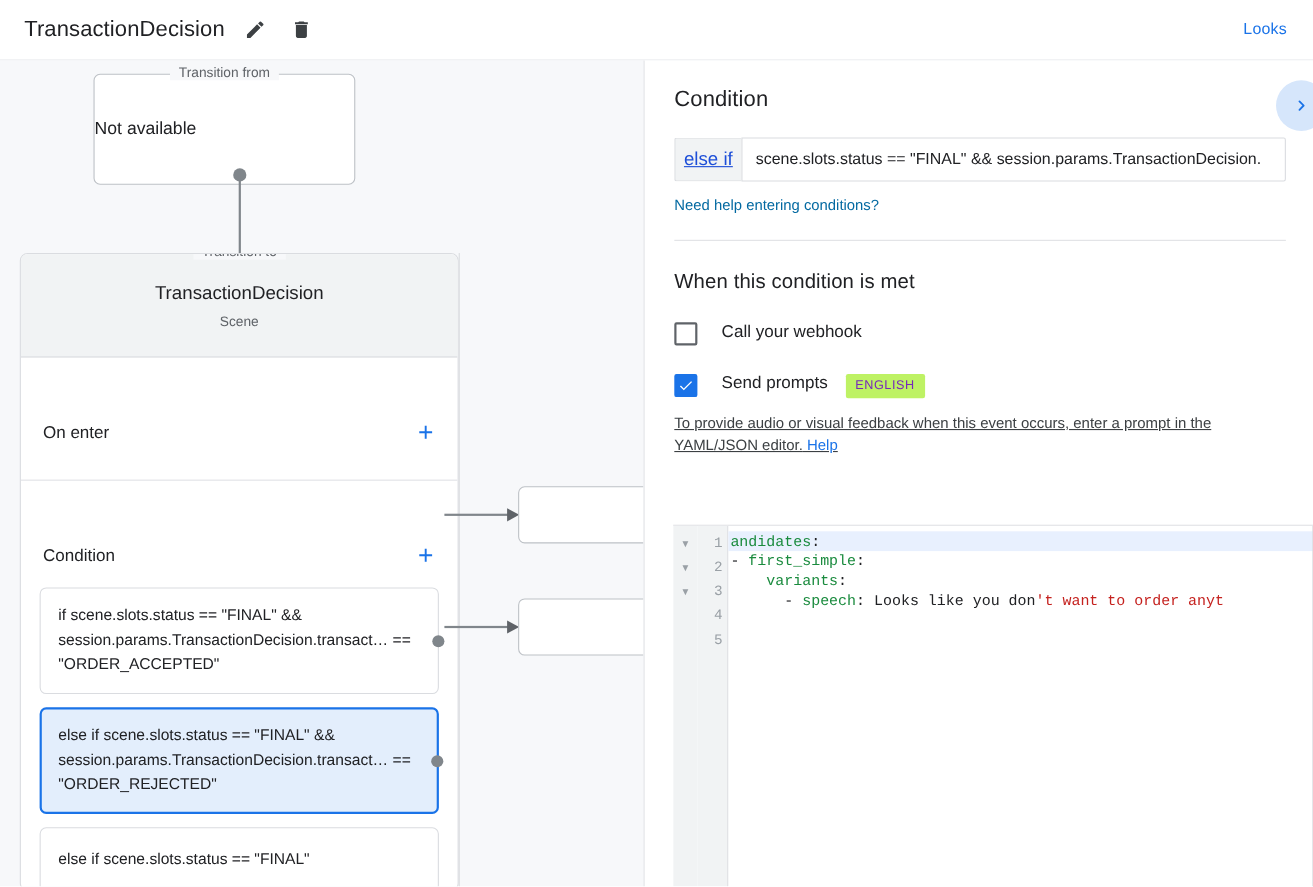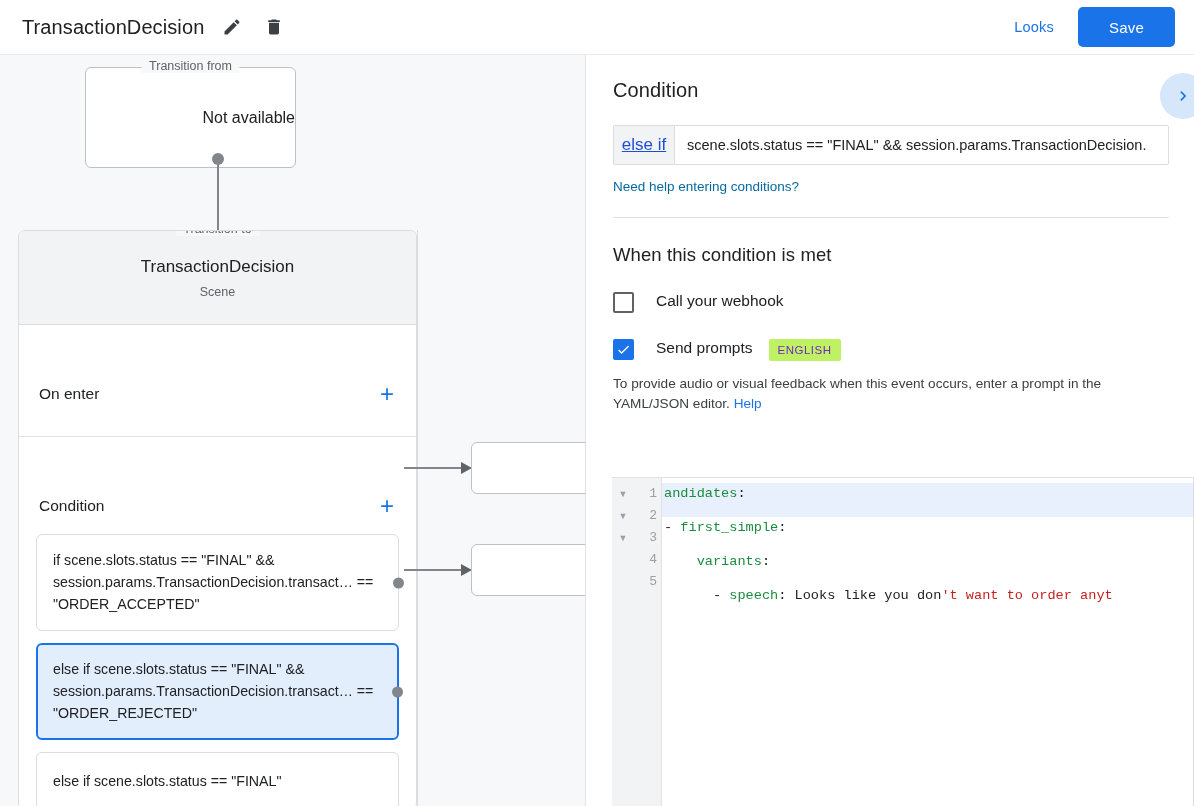--- a/index.html
+++ b/index.html
@@ -48,22 +48,22 @@
   .fieldset {
     position: absolute; border: 1px solid #bdc1c6; border-radius: 6px;
     background: #fff;
   }
   .fieldset .legend {
     position: absolute; top: -9px; left: 50%; transform: translateX(-50%);
     background: #f7f8fa; padding: 0 8px;
     font-size: 12.5px; color: #5f6368; white-space: nowrap;
   }
   #transition-from {
-    left: 85px; top: 12px; width: 211px; height: 101px;
-    display: flex; align-items: center; justify-content: flex-end;
+    left: 85px; top: 12px; width: 238px; height: 101px;
+    display: flex; align-items: center; justify-content: flex-start;
   }
   #transition-from .body { font-size: 16px; color: #202124; }
 
   .arrow-wrap { position: absolute; left: 211px; top: 98px; width: 14px; height: 128px; }
   .arrow-dot {
     position: absolute; left: 1px; top: 0; width: 12px; height: 12px;
     border-radius: 50%; background: #80868b;
   }
   .arrow-line {
     position: absolute; left: 6px; top: 6px; width: 2px; height: 105px; background: #80868b;
@@ -175,20 +175,21 @@
     margin-left: 22px; font-size: 15.5px; color: #202124; font-weight: 500;
   }
   .lang-badge {
     margin-left: 16px; background: #bef264; color: #7627bb;
     font-size: 11.5px; letter-spacing: .5px; font-weight: 500;
     padding: 5px 9px; border-radius: 2px;
   }
   .hint {
     margin-top: 13px; font-size: 13.6px; color: #3c4043; line-height: 20px;
     max-width: 555px;
+    text-decoration: underline;
   }
   .hint a { color: #1a73e8; text-decoration: none; cursor: pointer; }
 
   .tabs { display: flex; margin-top: 24px; }
   .tab {
     width: 118px; height: 36px; display: flex; align-items: center;
     justify-content: center; font-size: 14px; color: #5f6368; cursor: pointer;
     letter-spacing: .3px;
   }
   .tab.active { background: #e3eefc; color: #1a73e8; font-weight: 500; }
@@ -210,21 +211,21 @@
     padding-top: 5px; text-align: right; flex: 0 0 auto;
   }
   .gutter div {
     height: 22px; line-height: 22px; padding-right: 4px;
     font-family: "Liberation Mono", monospace; font-size: 13px; color: #9aa0a6;
   }
   .code {
     flex: 1 1 auto; padding-top: 5px; font-family: "Liberation Mono", monospace;
     font-size: 13.6px; white-space: pre; overflow: hidden; position: relative;
   }
-  .code .line { height: 34px; line-height: 22px; padding-left: 2px; }
+  .code .line { height: 18px; line-height: 22px; padding-left: 2px; }
   .code .line.hl { background: #e8f0fe; }
   .tk-key { color: #1a8b3e; }
   .tk-punct { color: #202124; }
   .tk-plain { color: #202124; }
   .tk-str { color: #c5221f; }
   .editor-scroll-edge {
     position: absolute; right: 0; top: 0; width: 1px; height: 329px; background: #dadce0;
   }
 </style>
 </head>
@@ -243,21 +244,20 @@
 
     <div class="icon-btn">
       <svg width="20" height="20" viewBox="0 0 24 24" fill="#3c4043">
         <path d="M6 19c0 1.1.9 2 2 2h8c1.1 0 2-.9 2-2V7H6v12zM19 4h-3.5l-1-1h-5l-1 1H5v2h14V4z"></path>
       </svg>
     </div>
 
     <div class="topbar-spacer"></div>
 
     <div class="cancel-link">Looks</div>
-    <button class="save-btn">Save</button>
   </div>
 
   <div class="canvas">
 
     <div class="fieldset" id="transition-from">
       <div class="legend">Transition from</div>
       <div class="body">Not available</div>
     </div>
 
     <div class="arrow-wrap">

